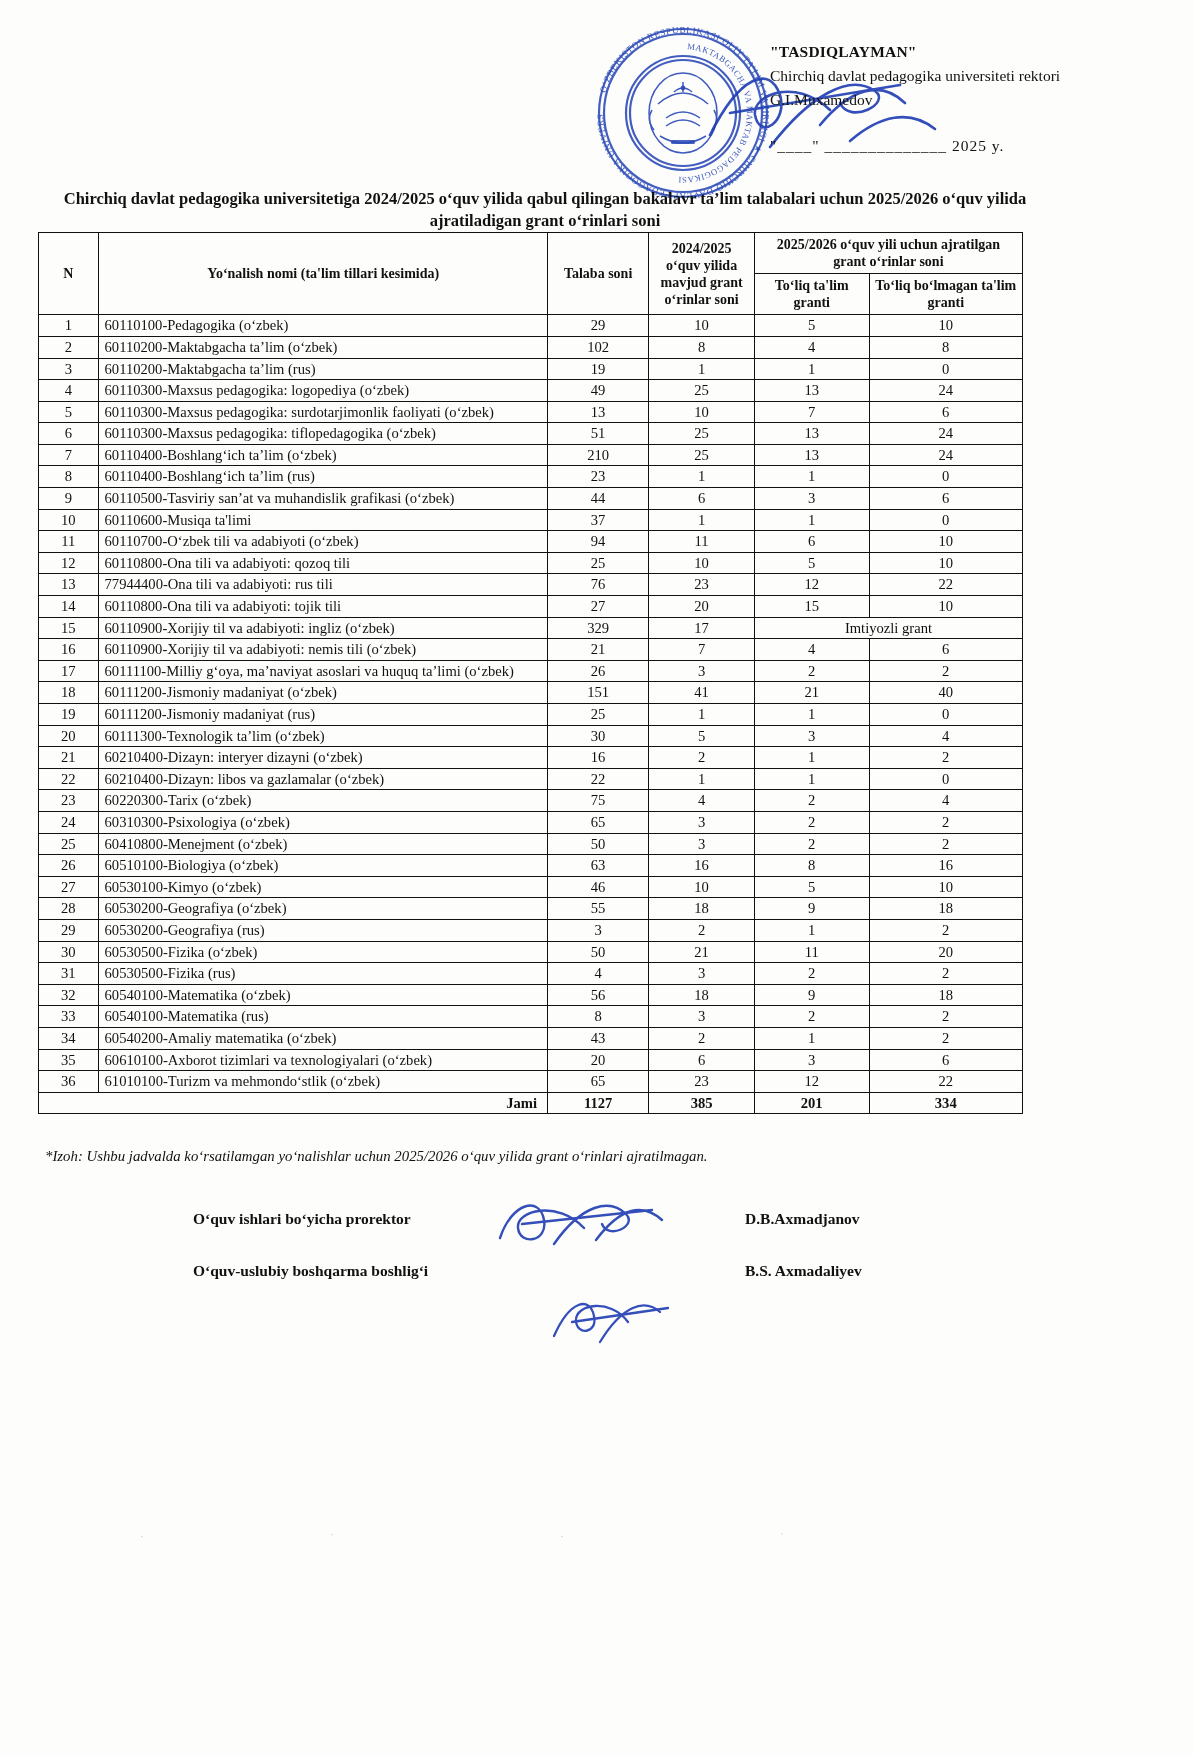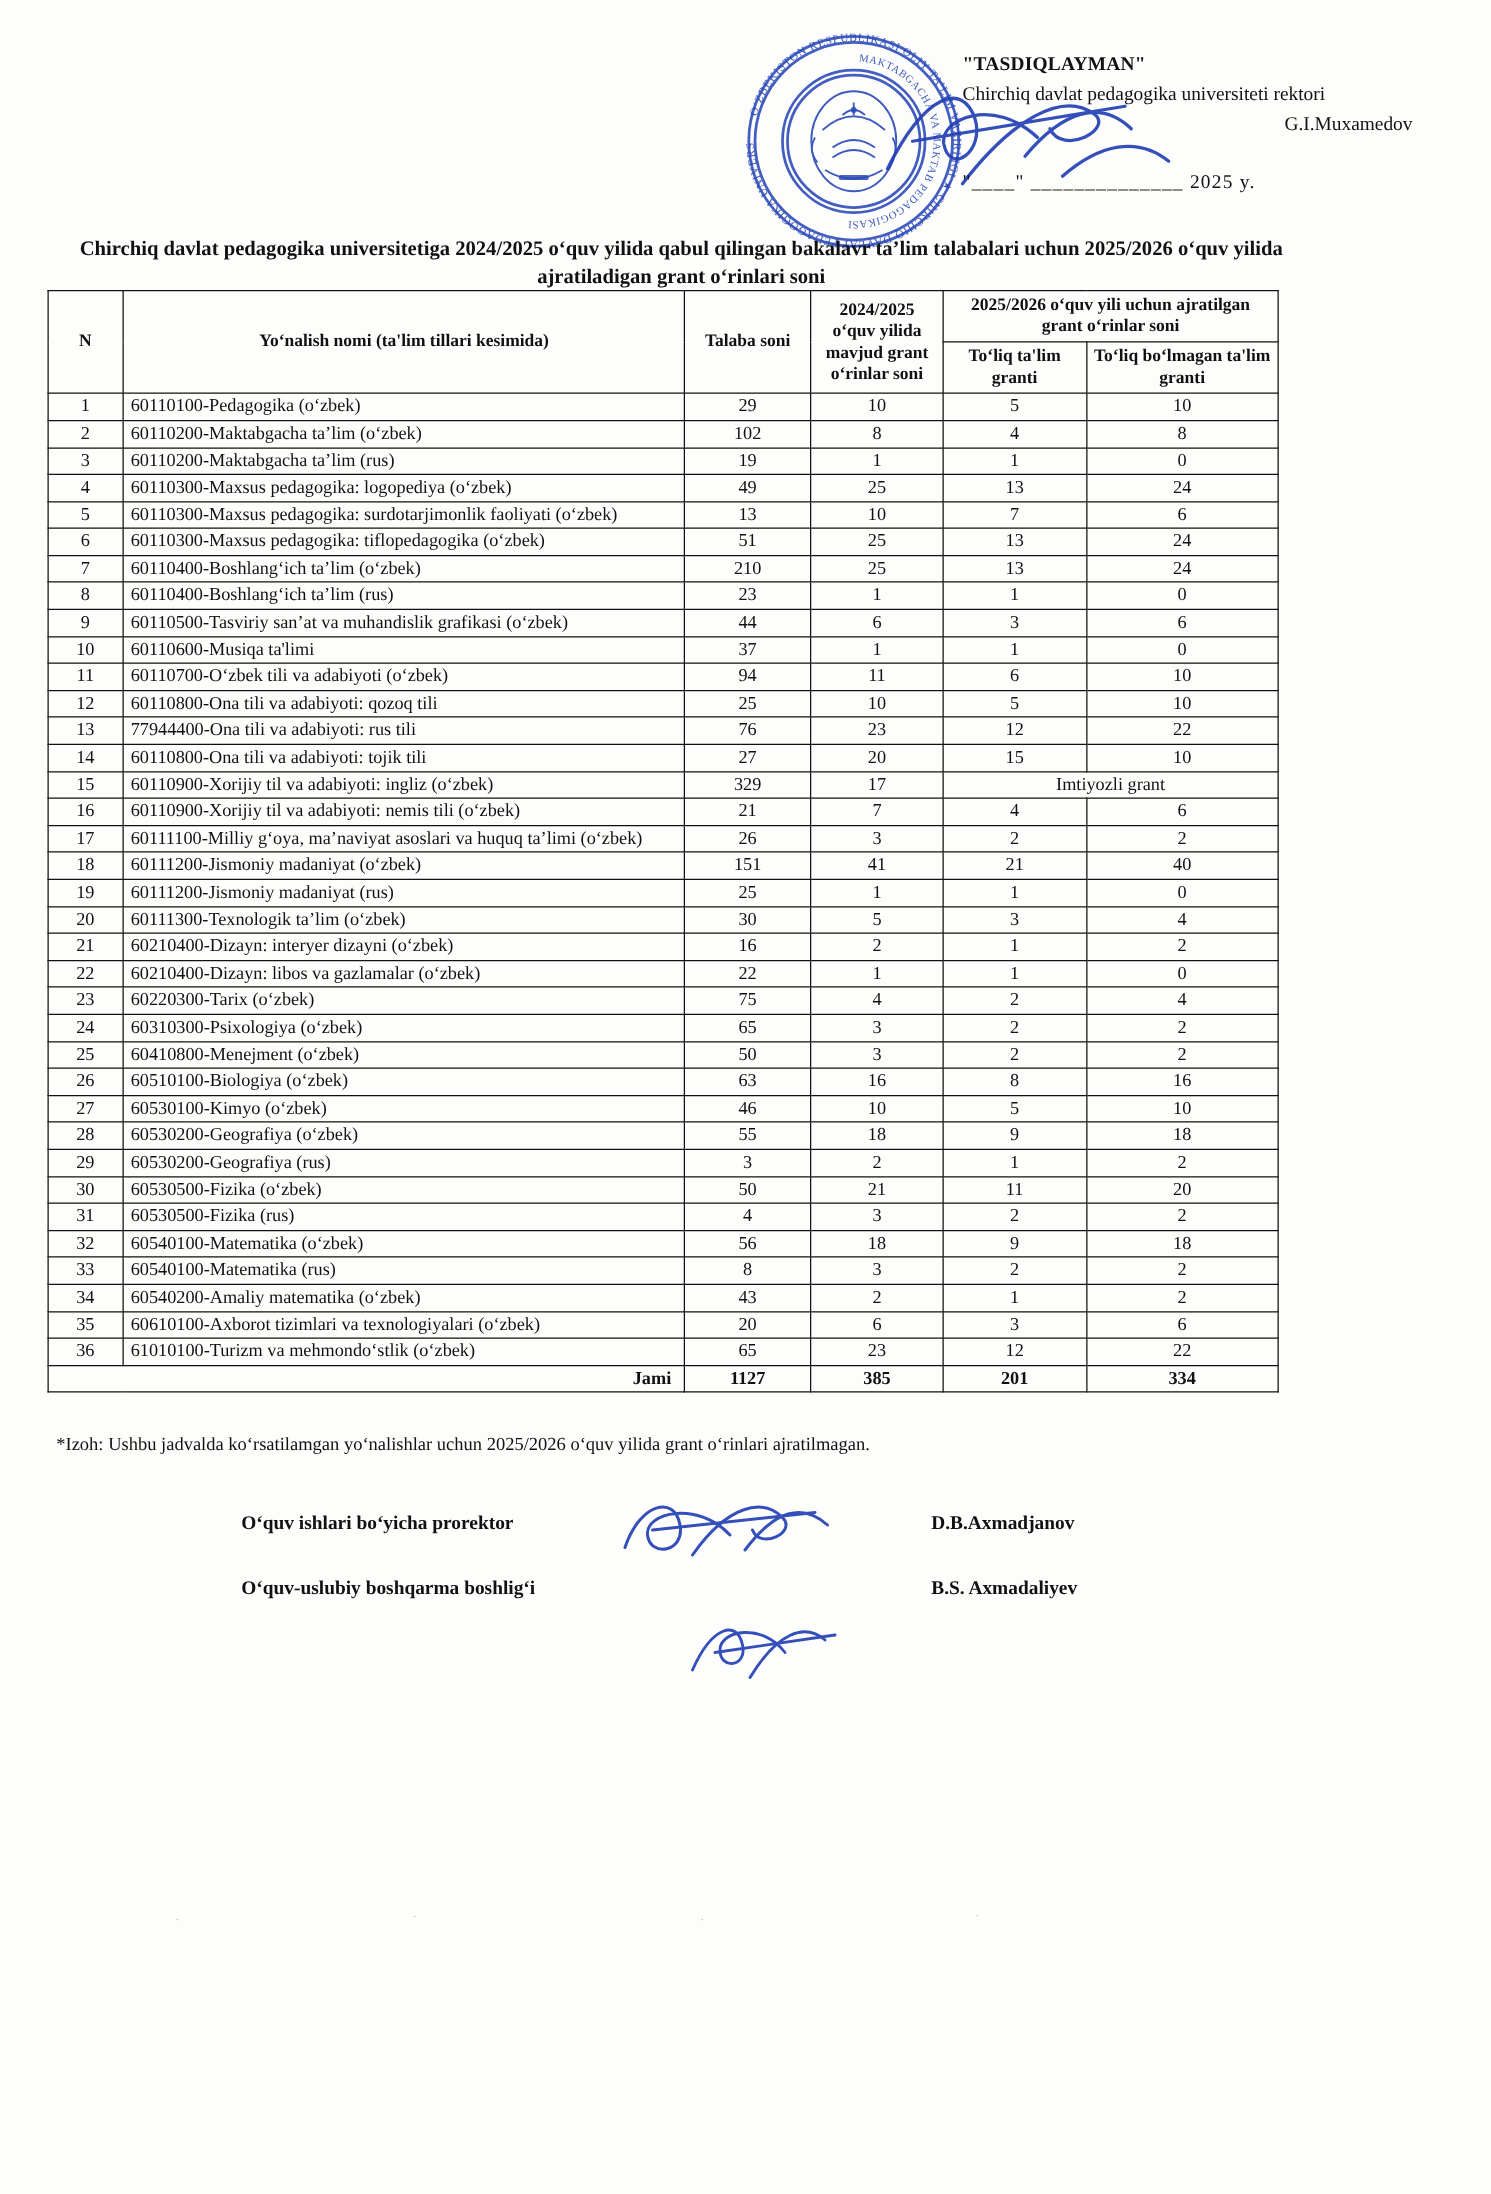--- a/index.html
+++ b/index.html
@@ -32,21 +32,20 @@
     font-size: 15.5px;
     line-height: 1.55;
     font-family: "Liberation Serif", serif;
   }
   .approval .line1 {
     font-weight: bold;
     letter-spacing: .2px;
   }
   .approval .line2 { }
   .approval .line3 {
-    text-align: right;
     padding-right: 40px;
   }
   .approval .line4 {
     margin-top: 22px;
     letter-spacing: 1px;
   }
 
   
   .stamp {
     position: absolute;
@@ -123,20 +122,21 @@
     text-align: center;
     font-style: normal;
   }
 
   
   .izoh {
     position: absolute;
     left: 45px;
     top: 1148px;
     font-size: 14.8px;
+    font-style: italic;
     font-family: "Liberation Serif", serif;
   }
   .sign-block {
     position: absolute;
     left: 0; top: 1200px;
     width: 1102px;
     height: 120px;
   }
   .sign-row {
     position: absolute;

